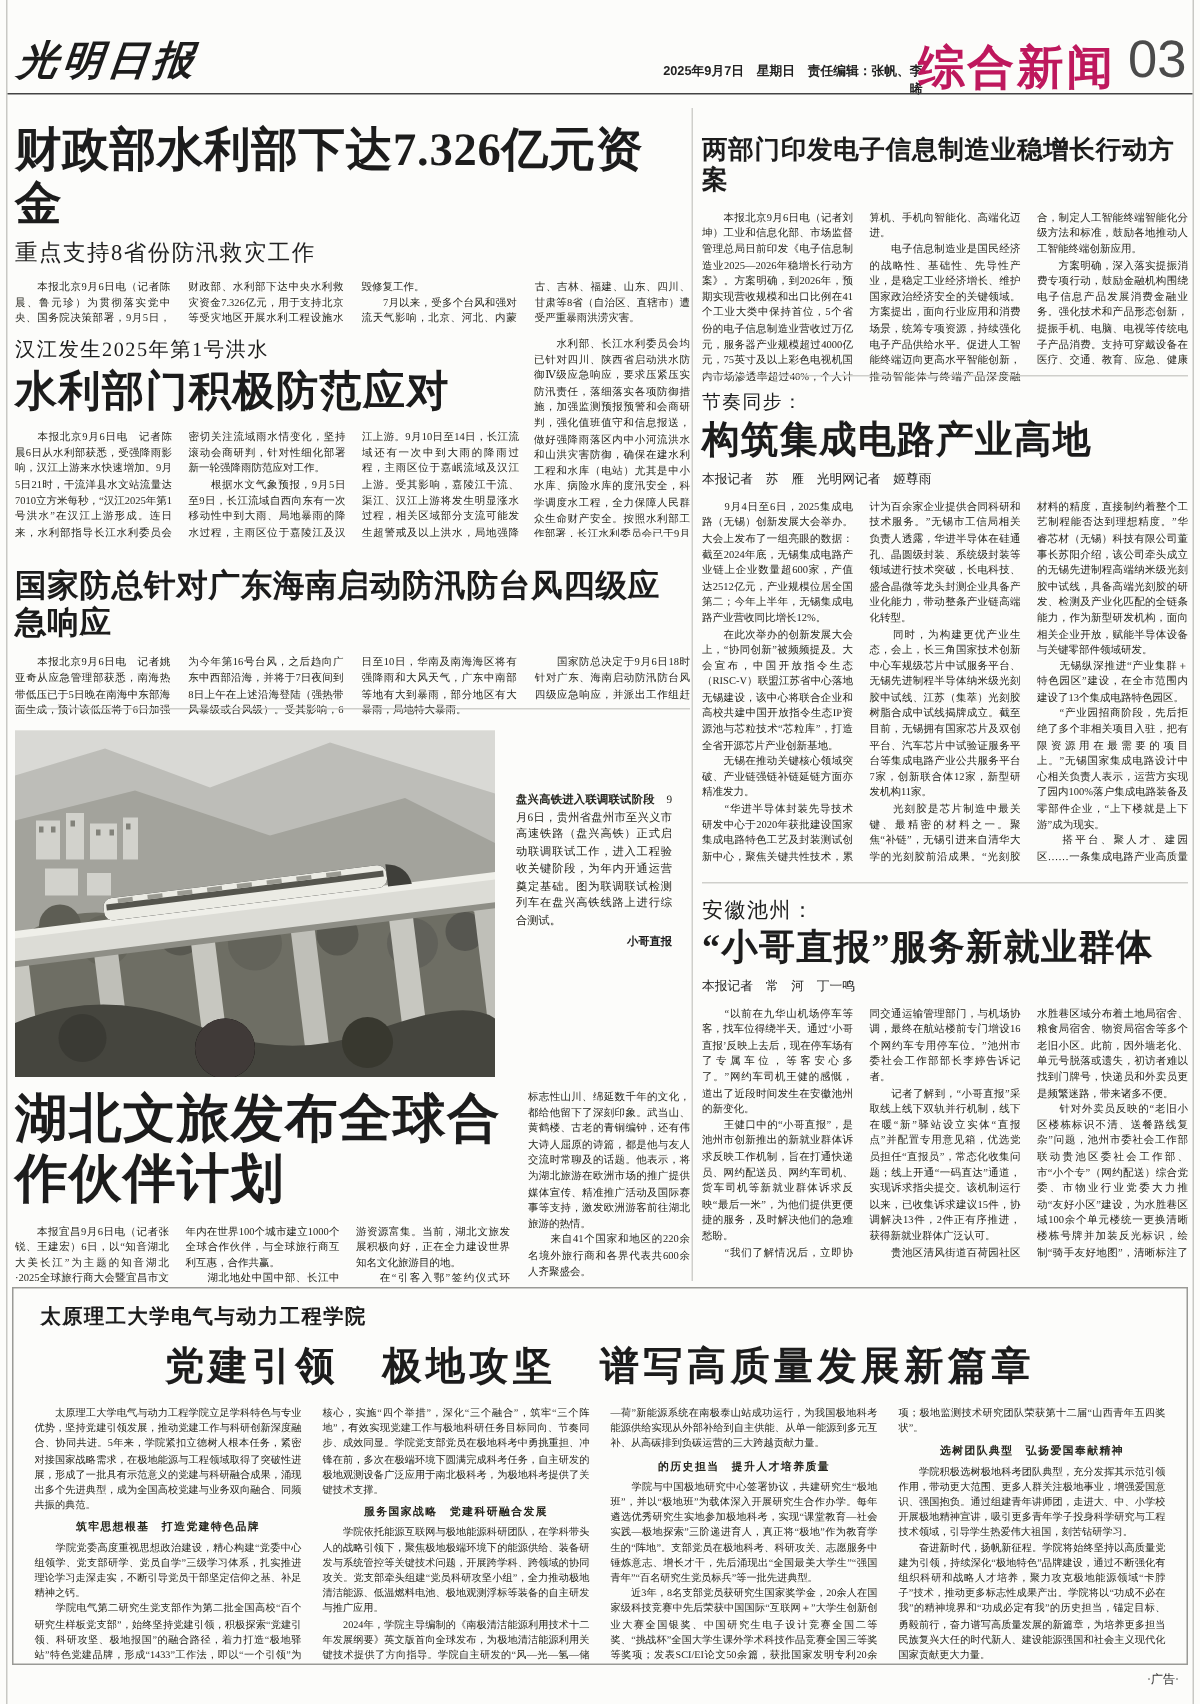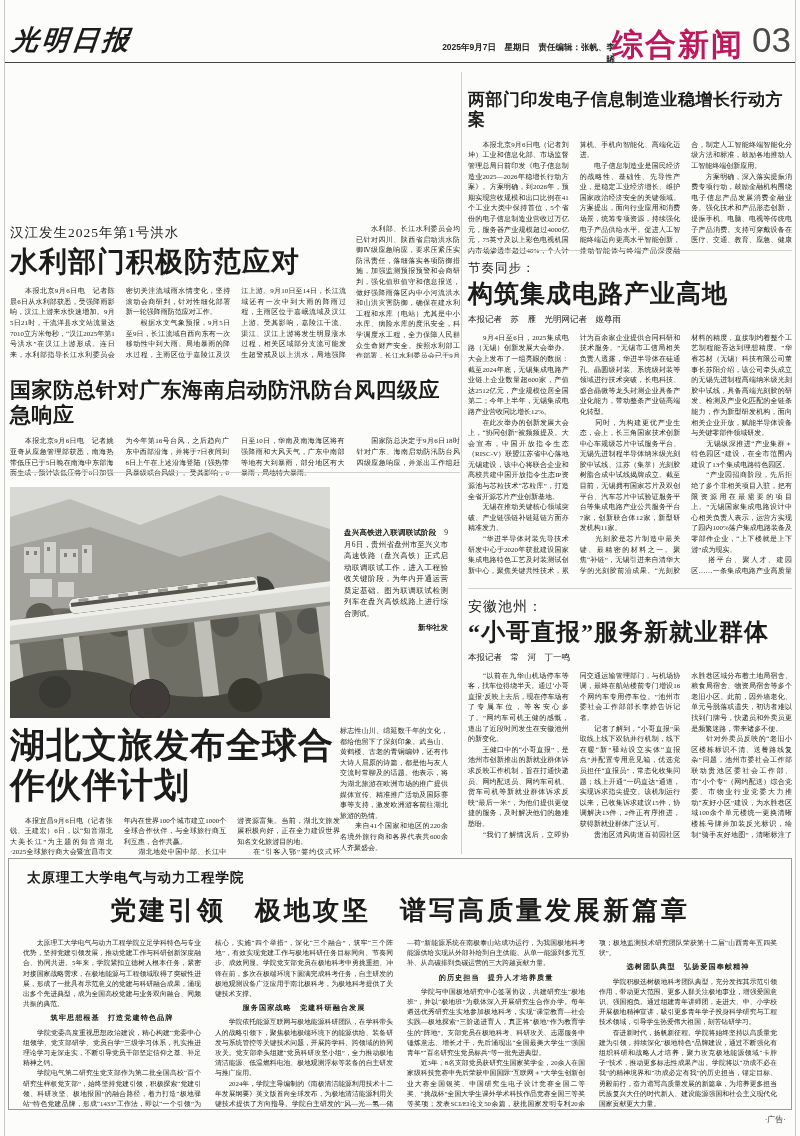--- a/index.html
+++ b/index.html
@@ -91,20 +91,26 @@
   <div class="edge l"></div>
   <div class="edge r"></div>
 
   <div class="masthead">光明日报</div>
   <div class="dateline">2025年9月7日　星期日　责任编辑：张帆、李晞</div>
   <div class="section-title">综合新闻</div>
   <div class="page-num">03</div>
   <div class="header-rule"></div>
   <div class="col-divider"></div>
 
+  <div class="abs" style="left:10px; top:82px; width:450px;">
+    <div class="hl-xl">财政部水利部下达7.326亿元资金</div>
+    <div class="subhead">重点支持8省份防汛救灾工作</div>
+    <div class="body-txt cols-4" style="height:60px; margin-top:8px;">　　本报北京9月6日电（记者陈晨、鲁元珍）为贯彻落实党中央、国务院决策部署，9月5日，财政部、水利部下达中央水利救灾资金7.326亿元，用于支持北京等受灾地区开展水利工程设施水毁修复工作。
+　　7月以来，受多个台风和强对流天气影响，北京、河北、内蒙古、吉林、福建、山东、四川、甘肃等8省（自治区、直辖市）遭受严重暴雨洪涝灾害。</div>
+  </div>
 
   <div class="abs flexrow" style="left:10px; top:224px; width:450px;">
     <div style="width:336px;">
       <div class="kicker">汉江发生2025年第1号洪水</div>
       <div class="hl-lg" style="margin-top:4px;">水利部门积极防范应对</div>
       <div class="body-txt cols-3" style="height:82px; margin-top:8px;">　　本报北京9月6日电　记者陈晨6日从水利部获悉，受强降雨影响，汉江上游来水快速增加。9月5日21时，干流洋县水文站流量达7010立方米每秒，“汉江2025年第1号洪水”在汉江上游形成。连日来，水利部指导长江水利委员会密切关注流域雨水情变化，坚持滚动会商研判，针对性细化部署新一轮强降雨防范应对工作。
 　　根据水文气象预报，9月5日至9日，长江流域自西向东有一次移动性中到大雨、局地暴雨的降水过程，主雨区位于嘉陵江及汉江上游。9月10日至14日，长江流域还有一次中到大雨的降雨过程，主雨区位于嘉岷流域及汉江上游。受其影响，嘉陵江干流、渠江、汉江上游将发生明显涨水过程，相关区域部分支流可能发生超警戒及以上洪水，局地强降雨引发山洪灾害和中小河流洪水的风险高。</div>
     </div>
     <div class="sidebar-txt" style="width:104px; height:134px; margin-left:10px;">　　水利部、长江水利委员会均已针对四川、陕西省启动洪水防御Ⅳ级应急响应，要求压紧压实防汛责任，落细落实各项防御措施，加强监测预报预警和会商研判，强化值班值守和信息报送，做好强降雨落区内中小河流洪水和山洪灾害防御，确保在建水利工程和水库（电站）尤其是中小水库、病险水库的度汛安全，科学调度水工程，全力保障人民群众生命财产安全。按照水利部工作部署，长江水利委员会已于9月5日派出工作组前往陕西省指导暴雨洪水防御工作。</div>
   </div>
@@ -173,32 +179,32 @@
         </g>
         <path d="M0,195 Q60,170 120,196 T240,200 T320,192 L320,231 L0,231 Z" fill="#45453e"></path>
         <circle cx="45" cy="205" r="16" fill="#3a3a34"></circle>
           <circle cx="140" cy="212" r="20" fill="#403а38"></circle>
         <circle cx="140" cy="212" r="20" fill="#403a38"></circle>
           <circle cx="235" cy="208" r="17" fill="#38382f"></circle>
       </svg>
     </div>
     <div class="caption-col">
       <p class="caption"><b>盘兴高铁进入联调联试阶段</b><span>　9月6日，贵州省盘州市至兴义市高速铁路（盘兴高铁）正式启动联调联试工作，进入工程验收关键阶段，为年内开通运营奠定基础。图为联调联试检测列车在盘兴高铁线路上进行综合测试。</span></p>
-      <div class="caption-credit">新华社发</div>
+      <div class="caption-credit">小哥直报</div>
     </div>
   </div>
 
   <div class="abs flexrow" style="left:10px; top:726px; width:450px;">
     <div style="width:330px;">
       <div class="hl-lg" style="font-size:35px; margin-top:0;">湖北文旅发布全球合作伙伴计划</div>
       <div class="body-txt cols-3" style="height:80px; margin-top:9px;">　　本报宜昌9月6日电（记者张锐、王建宏）6日，以“知音湖北　大美长江”为主题的知音湖北·2025全球旅行商大会暨宜昌市文化旅游发展大会在湖北宜昌召开。大会发布了“知音湖北·全球合作伙伴”计划，湖北文旅计划3年内在世界100个城市建立1000个全球合作伙伴，与全球旅行商互利互惠，合作共赢。
 　　湖北地处中国中部、长江中游，是长江干线径流里程最长的省份，拥有4处世界自然和文化遗产、16家国家5A级景区，文化旅游资源富集。当前，湖北文旅发展积极向好，正在全力建设世界知名文化旅游目的地。
 　　在“引客入鄂”签约仪式环节，一批覆盖文旅综合体、康养度假区、智慧旅游平台等领域的文旅项目集中签约。国际旅游联合会主席埃里克·杜吕克说，湖北雄伟的</div>
     </div>
-    <div class="sidebar-txt" style="width:108px; height:128px; ">标志性山川、绵延数千年的文化，都给他留下了深刻印象。武当山、黄鹤楼、古老的青铜编钟，还有伟大诗人屈原的诗篇，都是他与友人交流时常聊及的话题。他表示，将为湖北旅游在欧洲市场的推广提供媒体宣传、精准推广活动及国际赛事等支持，激发欧洲游客前往湖北旅游的热情。
+    <div class="sidebar-txt" style="width:108px; height:128px; margin-left:12px;">标志性山川、绵延数千年的文化，都给他留下了深刻印象。武当山、黄鹤楼、古老的青铜编钟，还有伟大诗人屈原的诗篇，都是他与友人交流时常聊及的话题。他表示，将为湖北旅游在欧洲市场的推广提供媒体宣传、精准推广活动及国际赛事等支持，激发欧洲游客前往湖北旅游的热情。
 　　来自41个国家和地区的220余名境外旅行商和各界代表共600余人齐聚盛会。</div>
   </div>
 
   <div class="abs" style="left:468px; top:90px; width:324px;">
     <div class="hl-sm">两部门印发电子信息制造业稳增长行动方案</div>
     <div class="body-txt cols-3" style="height:118px; margin-top:9px;">　　本报北京9月6日电（记者刘坤）工业和信息化部、市场监督管理总局日前印发《电子信息制造业2025—2026年稳增长行动方案》。方案明确，到2026年，预期实现营收规模和出口比例在41个工业大类中保持首位，5个省份的电子信息制造业营收过万亿元，服务器产业规模超过4000亿元，75英寸及以上彩色电视机国内市场渗透率超过40%，个人计算机、手机向智能化、高端化迈进。
 　　电子信息制造业是国民经济的战略性、基础性、先导性产业，是稳定工业经济增长、维护国家政治经济安全的关键领域。方案提出，面向行业应用和消费场景，统筹专项资源，持续强化电子产品供给水平。促进人工智能终端迈向更高水平智能创新，推动智能体与终端产品深度融合，制定人工智能终端智能化分级方法和标准，鼓励各地推动人工智能终端创新应用。
 　　方案明确，深入落实提振消费专项行动，鼓励金融机构围绕电子信息产品发展消费金融业务。强化技术和产品形态创新，提振手机、电脑、电视等传统电子产品消费。支持可穿戴设备在医疗、交通、教育、应急、健康等典型场景终端研发，培育壮大新增长点。</div>
   </div>
   <div class="hr-light" style="left:468px; top:250px; width:324px;"></div>

